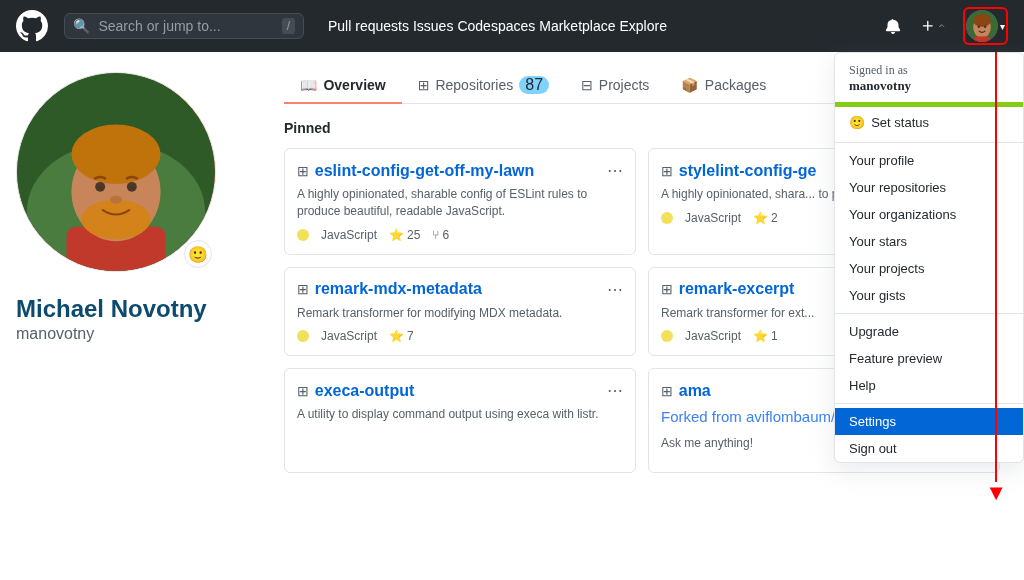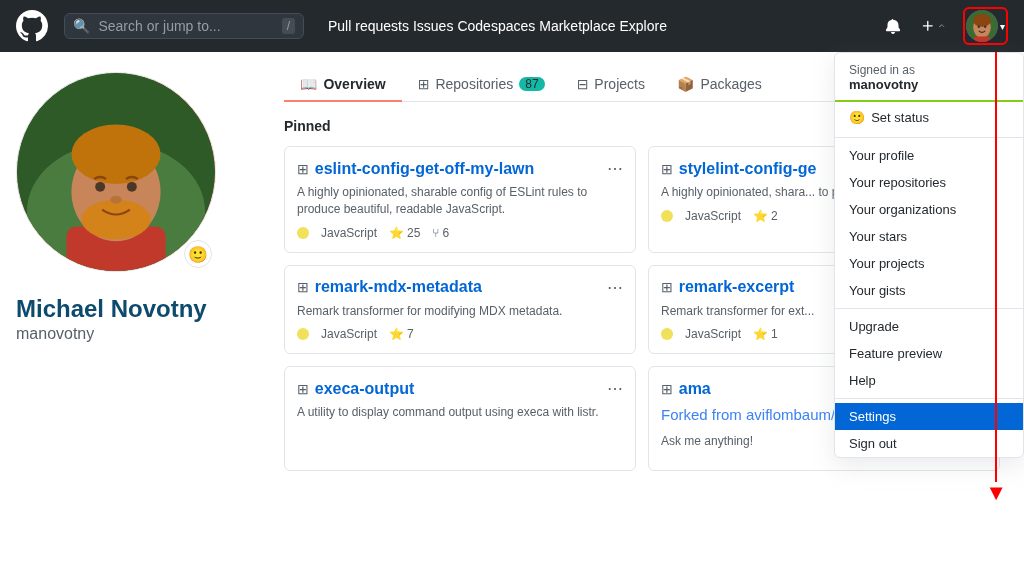--- a/index.html
+++ b/index.html
@@ -100,21 +100,21 @@
       gap: 6px;
       padding: 8px 16px;
       font-size: 14px;
       cursor: pointer;
       color: #586069;
       text-decoration: none;
       border-bottom: 2px solid transparent;
       margin-bottom: -1px;
     }
     .tab.active { color: #24292e; border-bottom-color: #f9826c; font-weight: 600; }
-    .tab-badge { background: #14b8a6; border-radius: 20px; padding: 0 6px; font-size: 12px; color: #24292e; }
+    .tab-badge { background: #7dd3fc; border-radius: 20px; padding: 0 6px; font-size: 16px; color: #24292e; }
 
     .section-title { font-size: 14px; font-weight: 600; color: #24292e; margin-bottom: 12px; }
 
     .pinned-grid { display: grid; grid-template-columns: 1fr 1fr; gap: 12px; }
     .pin-card {
       border: 1px solid #e1e4e8;
       border-radius: 6px;
       padding: 12px;
       position: relative;
     }
@@ -133,21 +133,22 @@
       width: 190px;
       background: #fff;
       border: 1px solid #e1e4e8;
       border-radius: 6px;
       box-shadow: 0 8px 24px rgba(149,157,165,0.2);
       z-index: 300;
       overflow: hidden;
     }
     .dropdown-header {
       padding: 10px 14px 8px;
-      border-bottom: 2px solid #84cc16;
+      border-bottom: 5px solid #84cc16;
+      font-family: Liberation Serif, serif;
     }
     .dropdown-signed-in { font-size: 12px; color: #586069; }
     .dropdown-username { font-size: 13px; font-weight: 600; color: #24292e; }
     .dropdown-divider { height: 1px; background: #e1e4e8; margin: 4px 0; }
     .dropdown-item {
       padding: 6px 14px;
       font-size: 13px;
       color: #24292e;
       cursor: pointer;
       display: flex;

